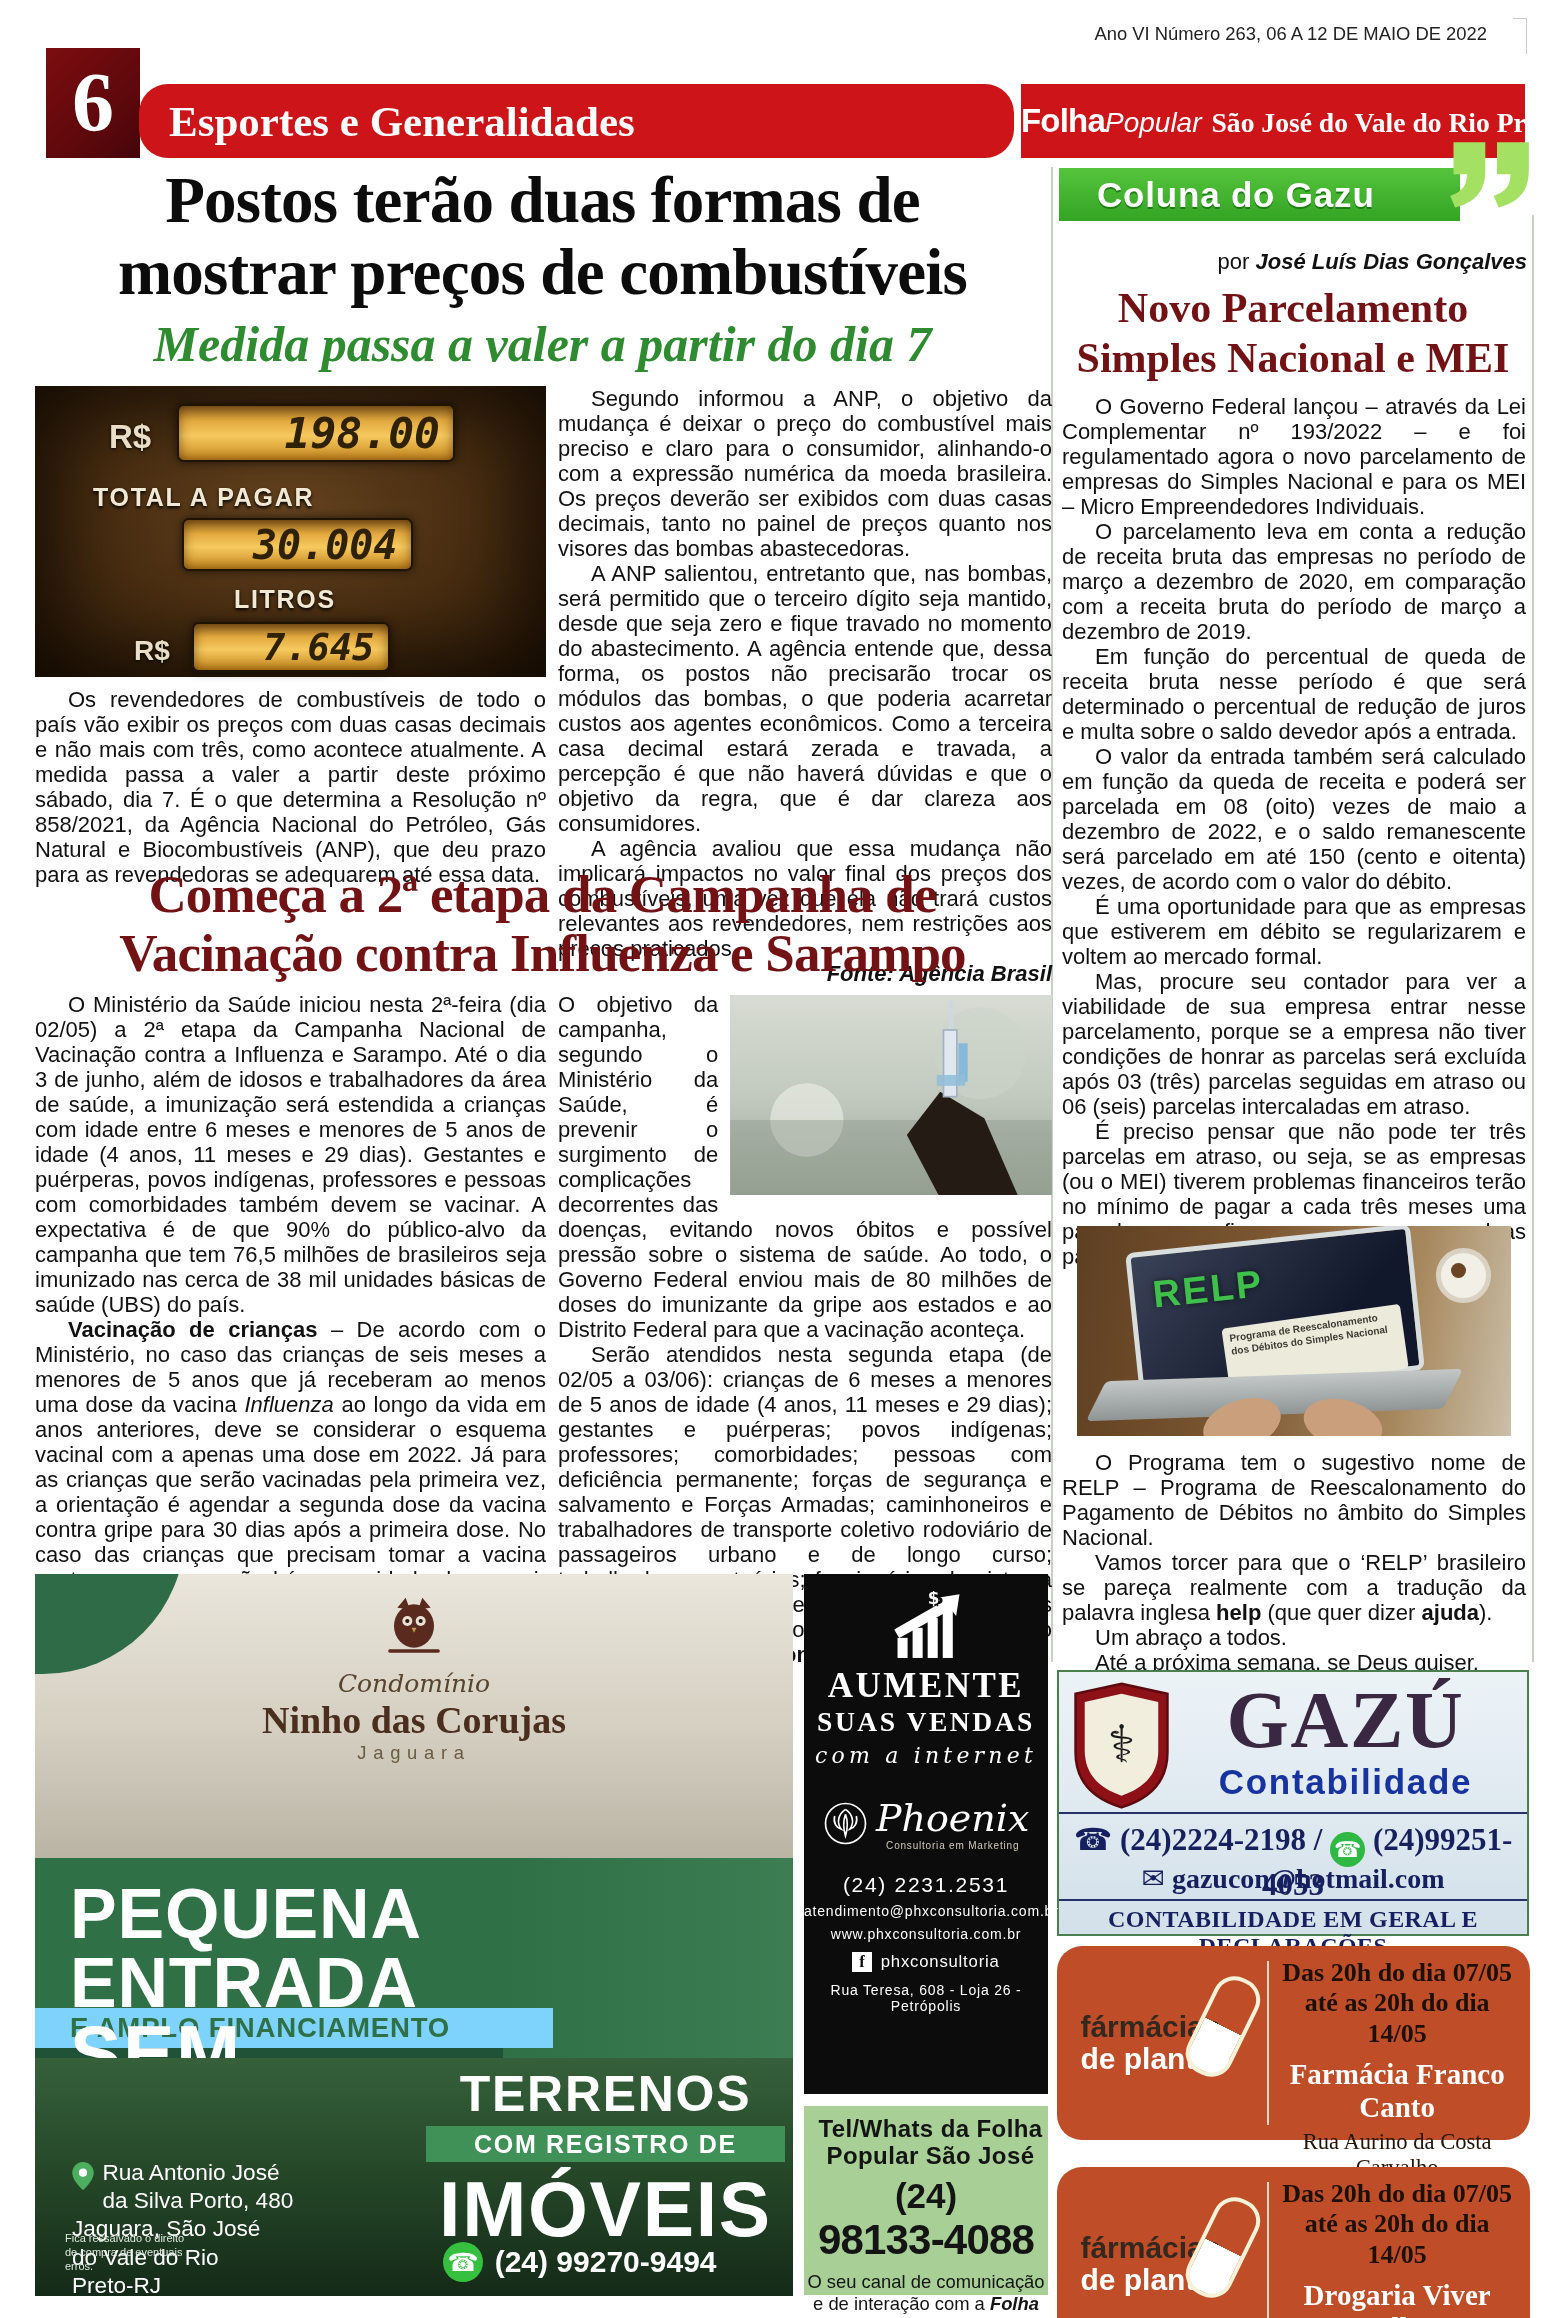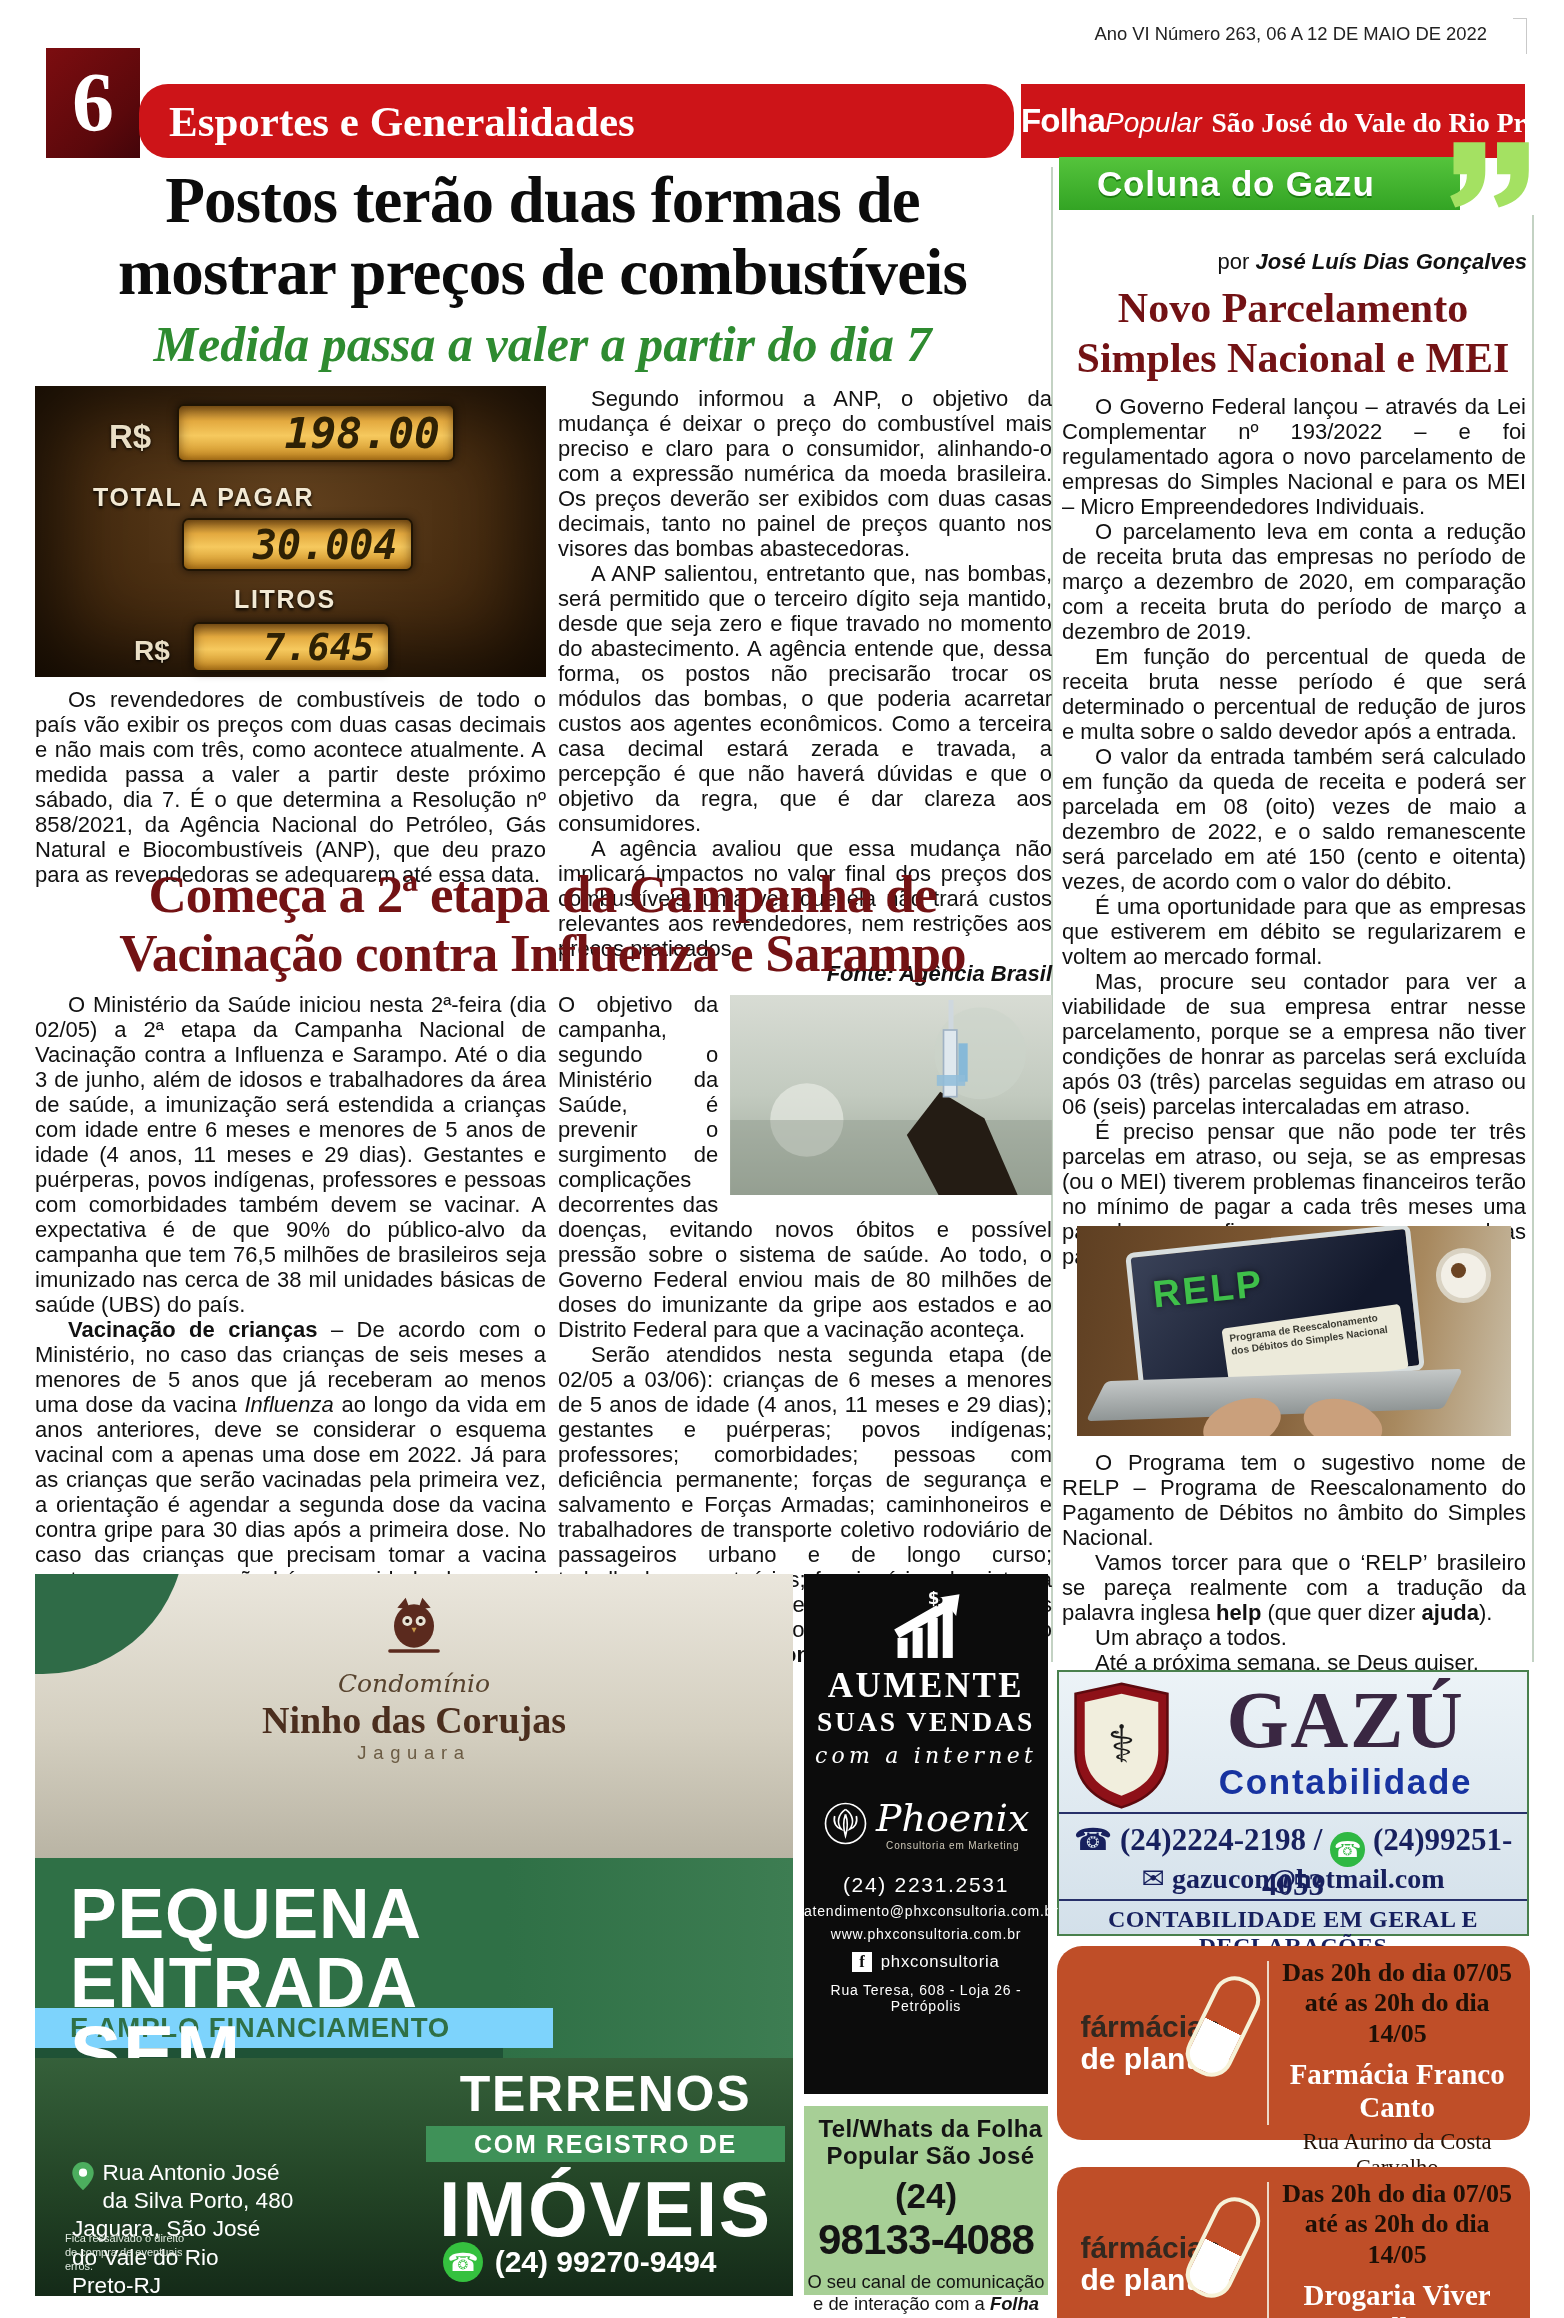--- a/index.html
+++ b/index.html
@@ -210,21 +210,21 @@
         <rect x="262" y="6" width="6" height="38" fill="#cfd8de"></rect>
         <rect x="256" y="42" width="16" height="80" fill="#dfe8ee" stroke="#9fb2c4" stroke-width="2"></rect>
         <rect x="274" y="58" width="11" height="46" fill="#7fb6d9" opacity=".9"></rect>
         <rect x="248" y="96" width="34" height="13" fill="#8fbcd9" opacity=".85"></rect>
       </svg>
     </div>
     <p class="noind"><span>O objetivo da campanha, segundo o Ministério da Saúde, é prevenir o surgimento de complicações decorrentes das doenças, evitando</span><span> novos óbitos e possível pressão sobre o sistema de saúde. Ao todo, o Governo Federal enviou mais de 80 milhões de doses do imunizante da gripe aos estados e ao Distrito Federal para que a vacinação aconteça.</span></p>
     <p><span>Serão atendidos nesta segunda etapa (de 02/05 a 03/06): crianças de 6 meses a menores de 5 anos de idade (4 anos, 11 meses e 29 dias); gestantes e puérperas; povos indígenas; professores; comorbidades; pessoas com deficiência permanente; forças de segurança e salvamento e Forças Armadas; caminhoneiros e trabalhadores de transporte coletivo rodoviário de passageiros urbano e de longo curso; trabalhadores portuários; funcionários do sistema prisional; adolescentes e jovens de 12 a 21 anos de idade sob medidas socioeducativas; população privada de liberdade. </span><b><span>Fonte: </span><i>Agência Brasil</i></b></p>
   </div>
 
-  <div class="abs gz-banner" style="left:1059px;top:157px;width:401px;height:53px;text-align:right;">
+  <div class="abs gz-banner" style="left:1059px;top:168px;width:401px;height:53px;text-align:right;">
     <span>Coluna do Gazu</span>
   </div>
   <svg class="abs" style="left:1450px;top:139px;" width="84" height="87" viewBox="0 0 100 104">
     <path d="M4 4h38v34c0 26-14 38-36 44l-6-14c14-5 20-12 20-26H4z" fill="#a4e162"></path>
     <path d="M56 4h38v34c0 26-14 38-36 44l-6-14c14-5 20-12 20-26H56z" fill="#a4e162"></path>
   </svg>
 
   <div class="abs byline" style="left:1059px;top:249px;width:468px;">
     <span>por </span><b>José Luís Dias Gonçalves</b>
   </div>

